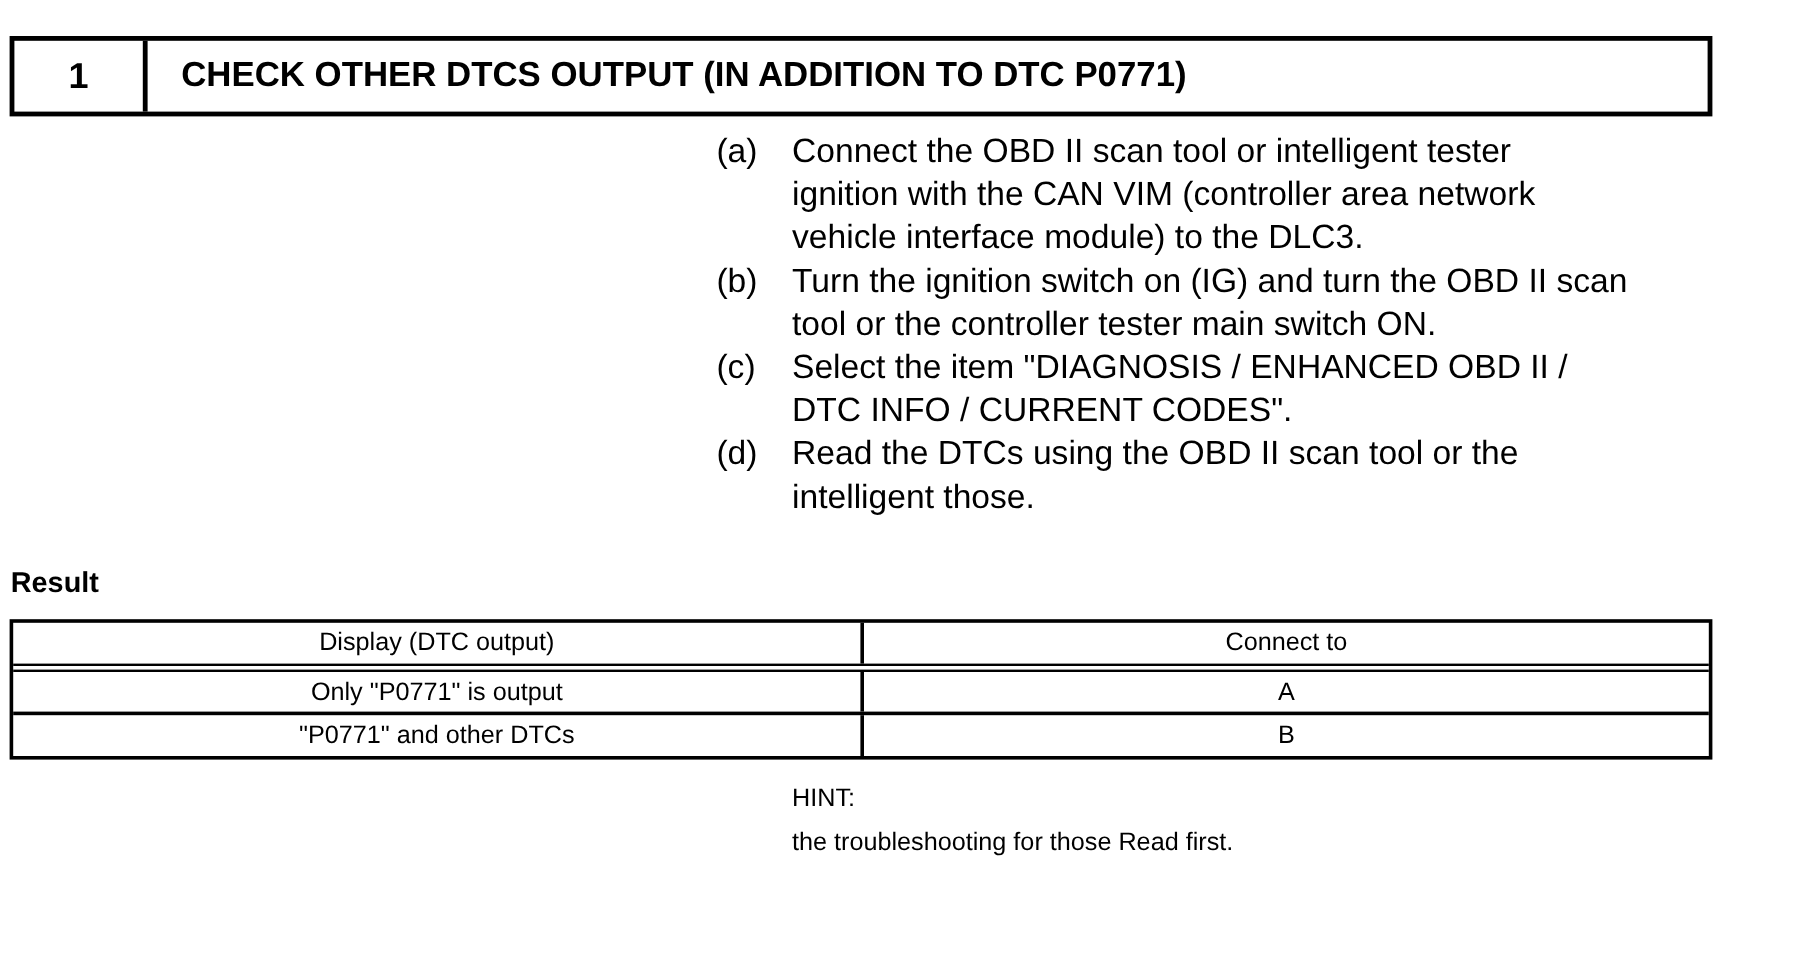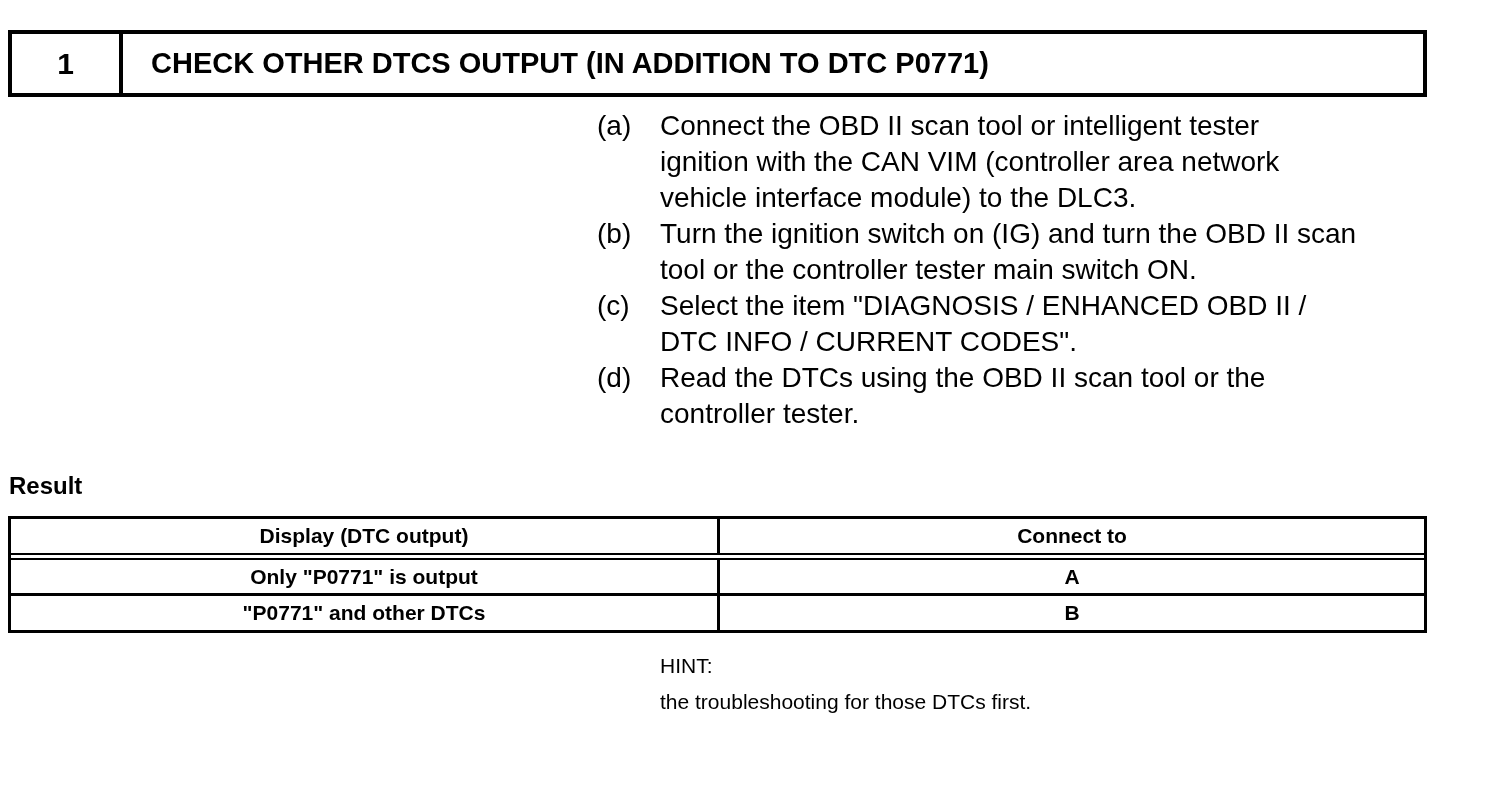--- a/index.html
+++ b/index.html
@@ -98,21 +98,21 @@
     height: 33px;
     border-bottom: 3px solid #000;
   }
   .t-row.r2 {
     height: 34px;
   }
   .t-cell {
     display: flex;
     align-items: center;
     justify-content: center;
-    font-weight: bold;
+    font-weight: normal;
     font-size: 21px;
   }
   .t-cell.left {
     width: 709px;
     flex-shrink: 0;
     border-right: 3px solid #000;
     box-sizing: border-box;
   }
   .t-cell.right {
     flex: 1;
@@ -156,21 +156,21 @@
     <div class="step-label">(c)</div>
     <div class="step-lines">
       <div>Select the item "DIAGNOSIS / ENHANCED OBD II /</div>
       <div>DTC INFO / CURRENT CODES".</div>
     </div>
   </div>
   <div class="step">
     <div class="step-label">(d)</div>
     <div class="step-lines">
       <div>Read the DTCs using the OBD II scan tool or the</div>
-      <div>controller tester.</div>
+      <div>intelligent those.</div>
     </div>
   </div>
 </div>
 
 <div class="result-heading">Result</div>
 
 <div class="result-table">
   <div class="t-row head">
     <div class="t-cell left">Display (DTC output)</div>
     <div class="t-cell right">Connect to</div>
@@ -180,14 +180,14 @@
     <div class="t-cell right">A</div>
   </div>
   <div class="t-row r2">
     <div class="t-cell left">"P0771" and other DTCs</div>
     <div class="t-cell right">B</div>
   </div>
 </div>
 
 <div class="hint">
   <div>HINT:</div>
-  <div>the troubleshooting for those DTCs first.</div>
+  <div>the troubleshooting for those Read first.</div>
 </div>
 
 </body></html>

